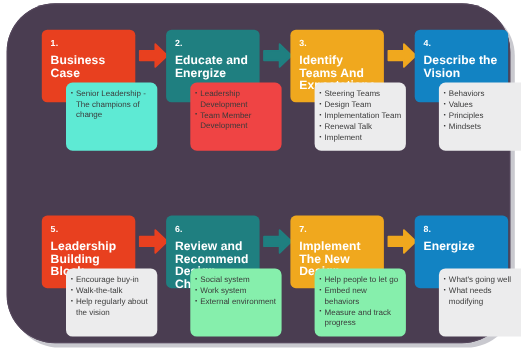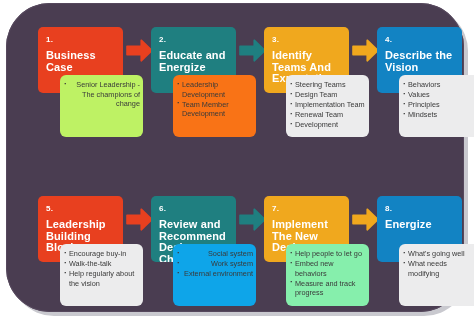--- a/index.html
+++ b/index.html
@@ -74,37 +74,37 @@
 
 <div id="root">
   <div class="panel-shadow"></div>
   <div class="panel"></div>
   <div id="steps-layer">
       <div class="step" style="left: 38px; top: 27px;">
         <div class="head" style="background: rgb(232, 64, 31);">
           <div class="num">1.</div>
           <div class="ttl">Business Case</div>
         </div>
-        <div class="body" style="background: #bef264; text-align: right;">
+        <div class="body" style="background: #5eead4;">
           <ul>
             <li>Senior Leadership - The champions of change</li>
           </ul>
         </div>
       </div>
       <div class="arrow" style="left: 126px; top: 39px;">
         <svg viewBox="0 0 27 23" xmlns="http://www.w3.org/2000/svg">
           <path d="M1 7.2 h14.2 V1.2 L26 11.5 L15.2 21.8 V15.8 H1 Z" fill="#e8401f" stroke="#e8401f" stroke-width="1.6" stroke-linejoin="round"></path>
         </svg>
       </div>
       <div class="step" style="left: 151px; top: 27px;">
         <div class="head" style="background: rgb(31, 127, 128);">
           <div class="num">2.</div>
           <div class="ttl">Educate and Energize</div>
         </div>
-        <div class="body" style="background: #f97316;">
+        <div class="body" style="background: #ef4444;">
           <ul>
             <li>Leadership Development</li>
             <li>Team Member Development</li>
           </ul>
         </div>
       </div>
       <div class="arrow" style="left: 239px; top: 39px;">
         <svg viewBox="0 0 27 23" xmlns="http://www.w3.org/2000/svg">
           <path d="M1 7.2 h14.2 V1.2 L26 11.5 L15.2 21.8 V15.8 H1 Z" fill="#1f7f80" stroke="#1f7f80" stroke-width="1.6" stroke-linejoin="round"></path>
         </svg>
@@ -112,22 +112,22 @@
       <div class="step" style="left: 264px; top: 27px;">
         <div class="head" style="background: rgb(240, 168, 30);">
           <div class="num">3.</div>
           <div class="ttl">Identify Teams And Expectations</div>
         </div>
         <div class="body" style="background: rgb(236, 236, 237);">
           <ul>
             <li>Steering Teams</li>
             <li>Design Team</li>
             <li>Implementation Team</li>
-            <li>Renewal Team</li>
-            <li>Development</li>
+            <li>Renewal Talk</li>
+            <li>Implement</li>
           </ul>
         </div>
       </div>
       <div class="arrow" style="left: 352px; top: 39px;">
         <svg viewBox="0 0 27 23" xmlns="http://www.w3.org/2000/svg">
           <path d="M1 7.2 h14.2 V1.2 L26 11.5 L15.2 21.8 V15.8 H1 Z" fill="#f0a81e" stroke="#f0a81e" stroke-width="1.6" stroke-linejoin="round"></path>
         </svg>
       </div>
       <div class="step" style="left: 377px; top: 27px;">
         <div class="head" style="background: rgb(18, 131, 195);">
@@ -159,21 +159,21 @@
       <div class="arrow" style="left: 126px; top: 208px;">
         <svg viewBox="0 0 27 23" xmlns="http://www.w3.org/2000/svg">
           <path d="M1 7.2 h14.2 V1.2 L26 11.5 L15.2 21.8 V15.8 H1 Z" fill="#e8401f" stroke="#e8401f" stroke-width="1.6" stroke-linejoin="round"></path>
         </svg>
       </div>
       <div class="step" style="left: 151px; top: 196px;">
         <div class="head" style="background: rgb(31, 127, 128);">
           <div class="num">6.</div>
           <div class="ttl">Review and Recommend Design Choices</div>
         </div>
-        <div class="body" style="background: #0ea5e9; text-align: right;">
+        <div class="body" style="background: #86efac;">
           <ul>
             <li>Social system</li>
             <li>Work system</li>
             <li>External environment</li>
           </ul>
         </div>
       </div>
       <div class="arrow" style="left: 239px; top: 208px;">
         <svg viewBox="0 0 27 23" xmlns="http://www.w3.org/2000/svg">
           <path d="M1 7.2 h14.2 V1.2 L26 11.5 L15.2 21.8 V15.8 H1 Z" fill="#1f7f80" stroke="#1f7f80" stroke-width="1.6" stroke-linejoin="round"></path>

